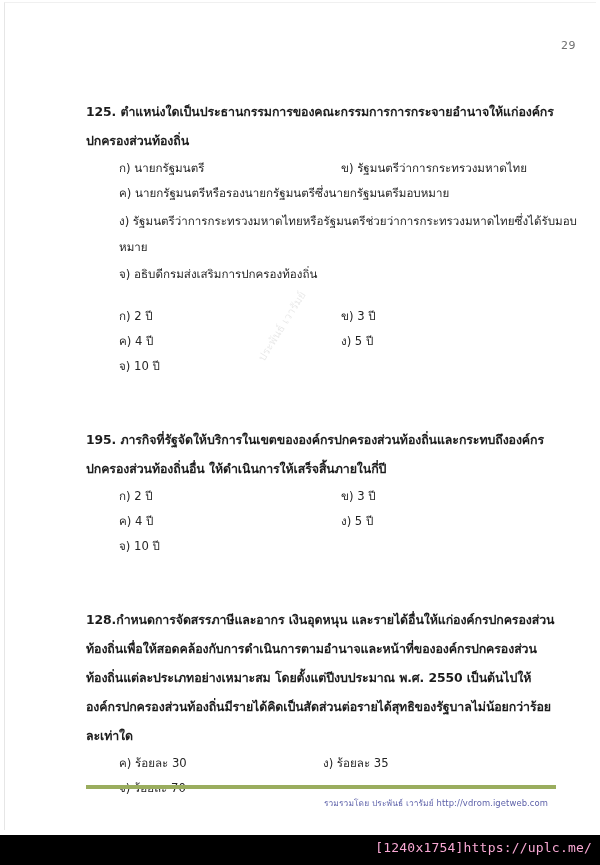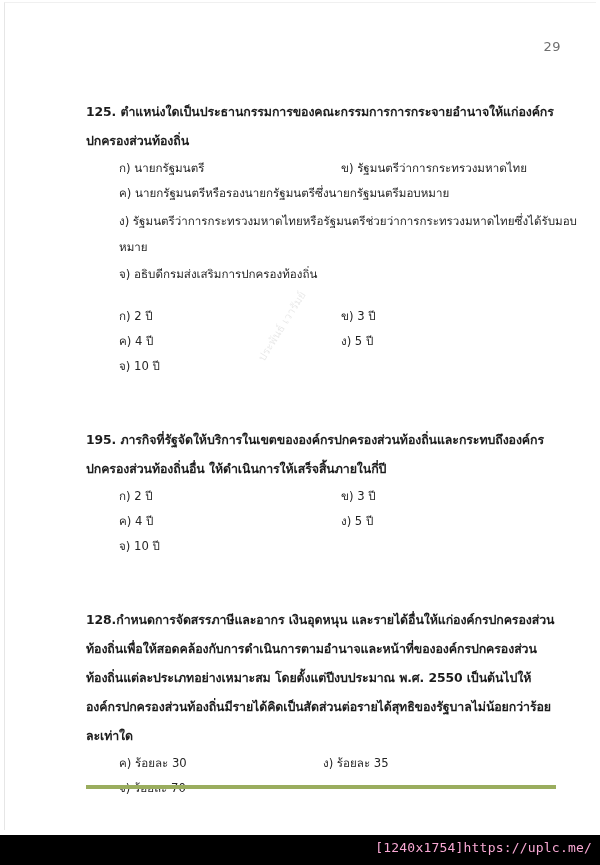--- a/index.html
+++ b/index.html
@@ -31,23 +31,23 @@
     height: 828px;
     background: #ffffff;
     border-left: 1px solid #e6e6e6;
     border-top: 1px solid #f0f0f0;
     box-sizing: border-box;
     overflow: hidden;
   }
 
   .page-number {
     position: absolute;
-    right: 35px;
+    right: 20px;
     top: 36px;
-    font-size: 13px;
+    font-size: 11px;
     color: #6f6f6f;
     letter-spacing: 0.5px;
   }
 
   .content {
     position: absolute;
     left: 81px;
     top: 64px;
     width: 470px;
   }
@@ -232,20 +232,24 @@
           </div>
         </div>
       </div>
 
     </div>
 
     <div class="watermark">ประพันธ์ เวารัมย์</div>
 
     <div class="footer-rule"></div>
 
+    <div class="footer-text">
+      <span>รวมรวมโดย ประพันธ์ เวารัมย์</span>
+      <span class="footer-url">http://vdrom.igetweb.com</span>
+    </div>
 
   </div>
 
   <div class="banner">
     <span class="banner-label">[1240x1754]https://uplc.me/</span>
   </div>
 
 </div>
 
 </body></html>

